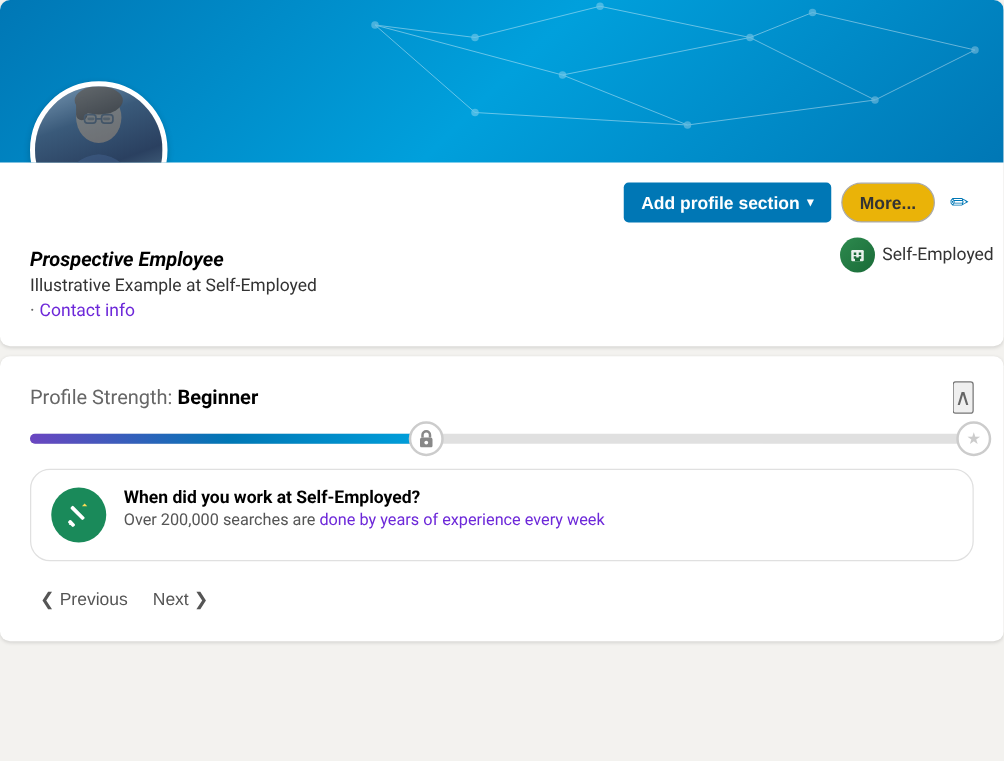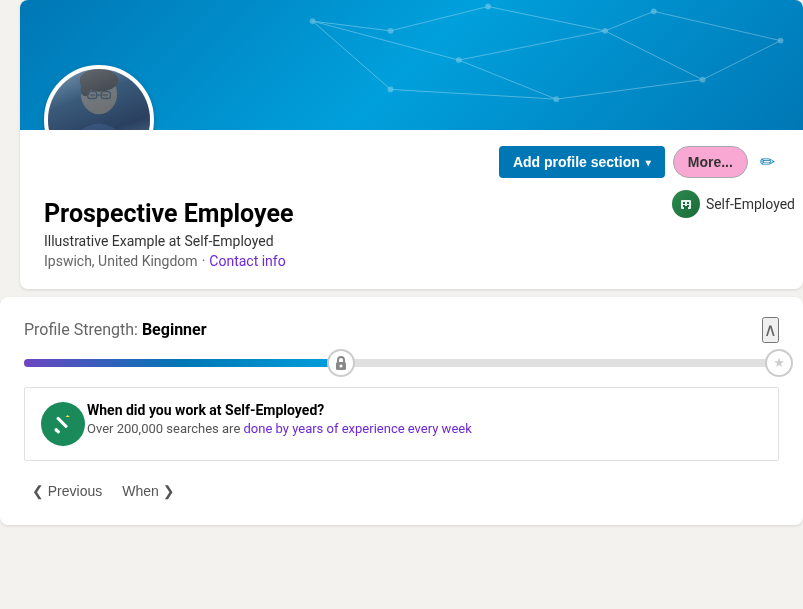--- a/index.html
+++ b/index.html
@@ -9,21 +9,20 @@
       width: 803px;
       min-height: 609px;
     }
 
     .card {
       background: #fff;
       border-radius: 8px;
       overflow: hidden;
       margin-bottom: 8px;
       box-shadow: 0 1px 3px rgba(0,0,0,0.12);
-      margin-left: 20px;
     }
 
     
     .banner {
       height: 130px;
       background: linear-gradient(135deg, #0077b5 0%, #00a0dc 50%, #0077b5 100%);
       position: relative;
       overflow: hidden;
     }
 
@@ -72,21 +71,21 @@
       display: flex;
       align-items: center;
       gap: 6px;
     }
 
     .btn-add-profile .chevron {
       font-size: 10px;
     }
 
     .btn-more {
-      background: #f9a8d4;
+      background: #eab308;
       color: #333;
       border: 1.5px solid #aaa;
       border-radius: 16px;
       padding: 7px 14px;
       font-size: 14px;
       font-weight: 600;
       cursor: pointer;
     }
 
     .btn-edit-icon {
@@ -96,24 +95,25 @@
       color: #0077b5;
       font-size: 18px;
       padding: 4px;
     }
 
     .profile-name-area {
       margin-top: 52px;
     }
 
     .profile-name {
-      font-size: 25px;
+      font-size: 16px;
       font-weight: 700;
       color: #000;
       line-height: 1.3;
+      font-style: italic;
     }
 
     .profile-title {
       font-size: 14px;
       color: #333;
       margin-top: 2px;
     }
 
     .profile-location {
       font-size: 14px;
@@ -233,25 +233,25 @@
       align-items: center;
       justify-content: center;
       font-size: 13px;
       color: #ccc;
       z-index: 2;
     }
 
     
     .suggestion-box {
       border: 1px solid #e0e0e0;
-      border-radius: 2px;
+      border-radius: 16px;
       padding: 14px 16px;
       display: flex;
       align-items: flex-start;
-      gap: 2px;
+      gap: 14px;
       margin-bottom: 16px;
     }
 
     .suggestion-icon-wrap {
       width: 44px;
       height: 44px;
       border-radius: 50%;
       background: #1a8a5a;
       display: flex;
       align-items: center;
@@ -417,21 +417,20 @@
           <rect x="6" y="10" width="4" height="3" fill="#1a6b38"></rect>
         </svg>
       </div>
       <span>Self-Employed</span>
     </div>
 
     <div class="profile-name-area">
       <h1 class="profile-name">Prospective Employee</h1>
       <p class="profile-title">Illustrative Example at Self-Employed</p>
       <p class="profile-location">
-        <span>Ipswich, United Kingdom</span>
         <span>·</span>
         <a href="#">Contact info</a>
       </p>
     </div>
 
   </div>
 </div>
 
 <div class="strength-card">
 
@@ -473,19 +472,19 @@
     </div>
   </div>
 
   <div class="strength-nav">
     <div class="nav-arrows">
       <button class="btn-prev">
         <span>❮</span>
         <span>Previous</span>
       </button>
       <button class="btn-next">
-        <span>When</span>
+        <span>Next</span>
         <span>❯</span>
       </button>
     </div>
   </div>
 
 </div>
 
 </body></html>

